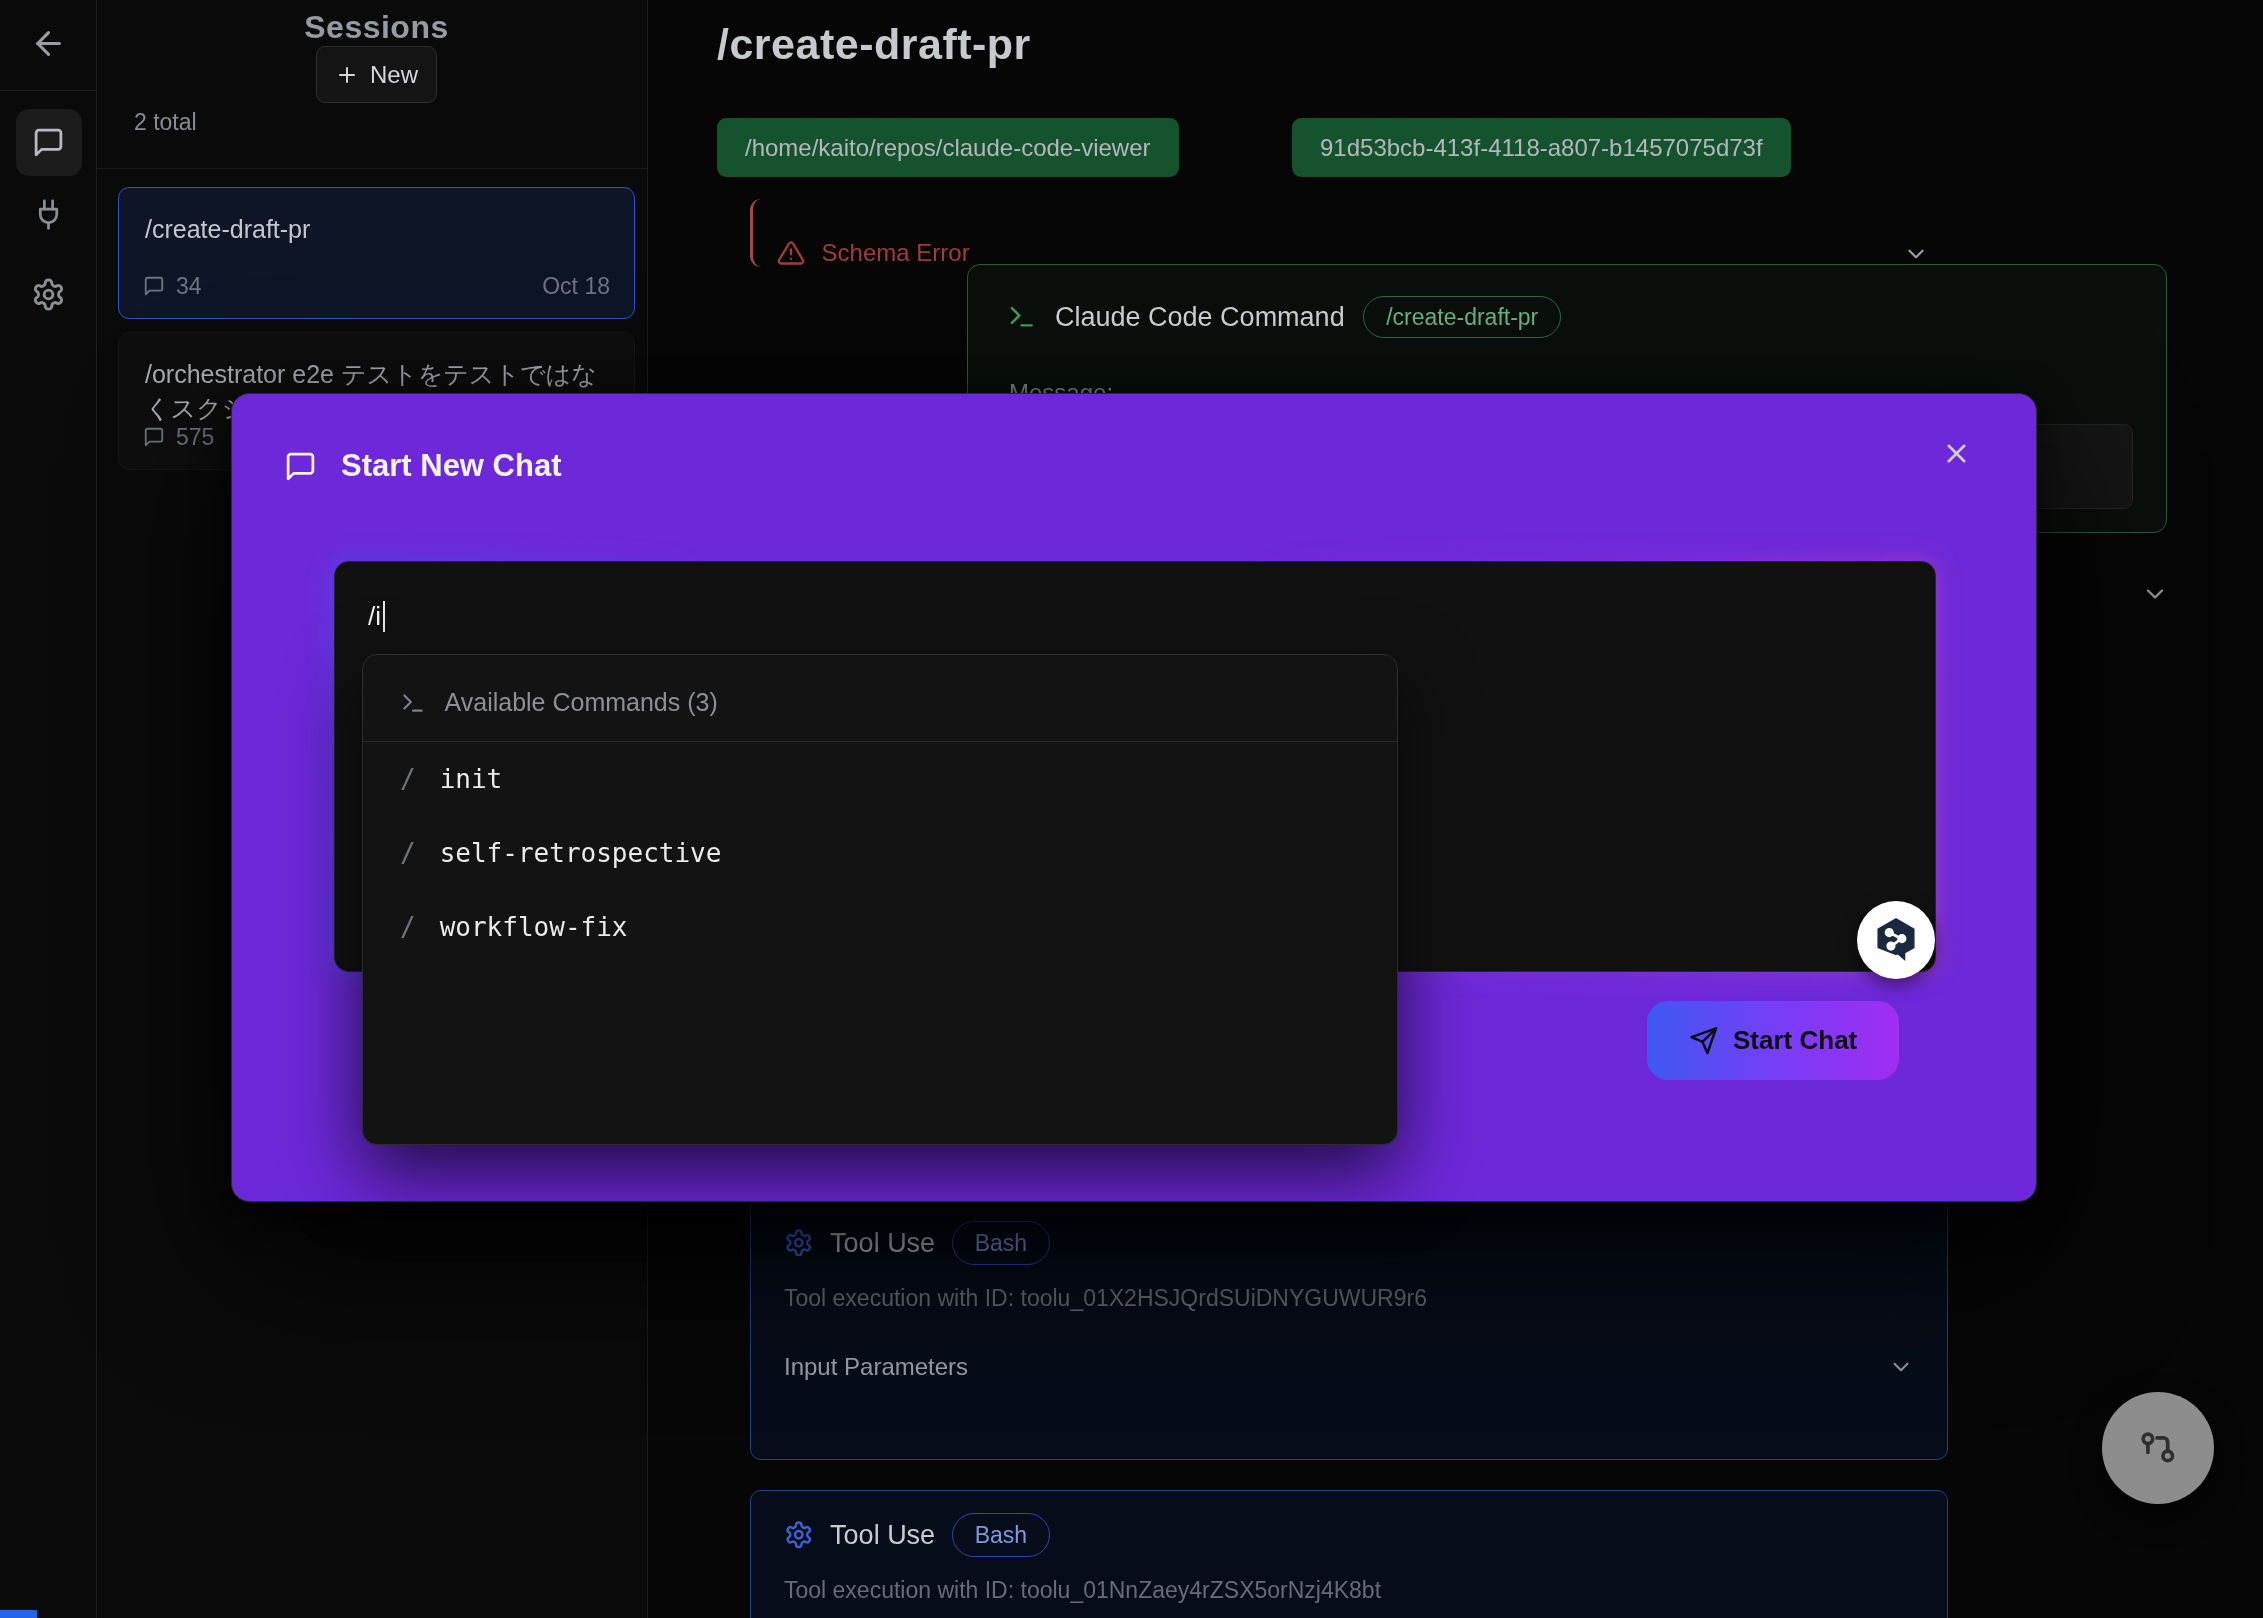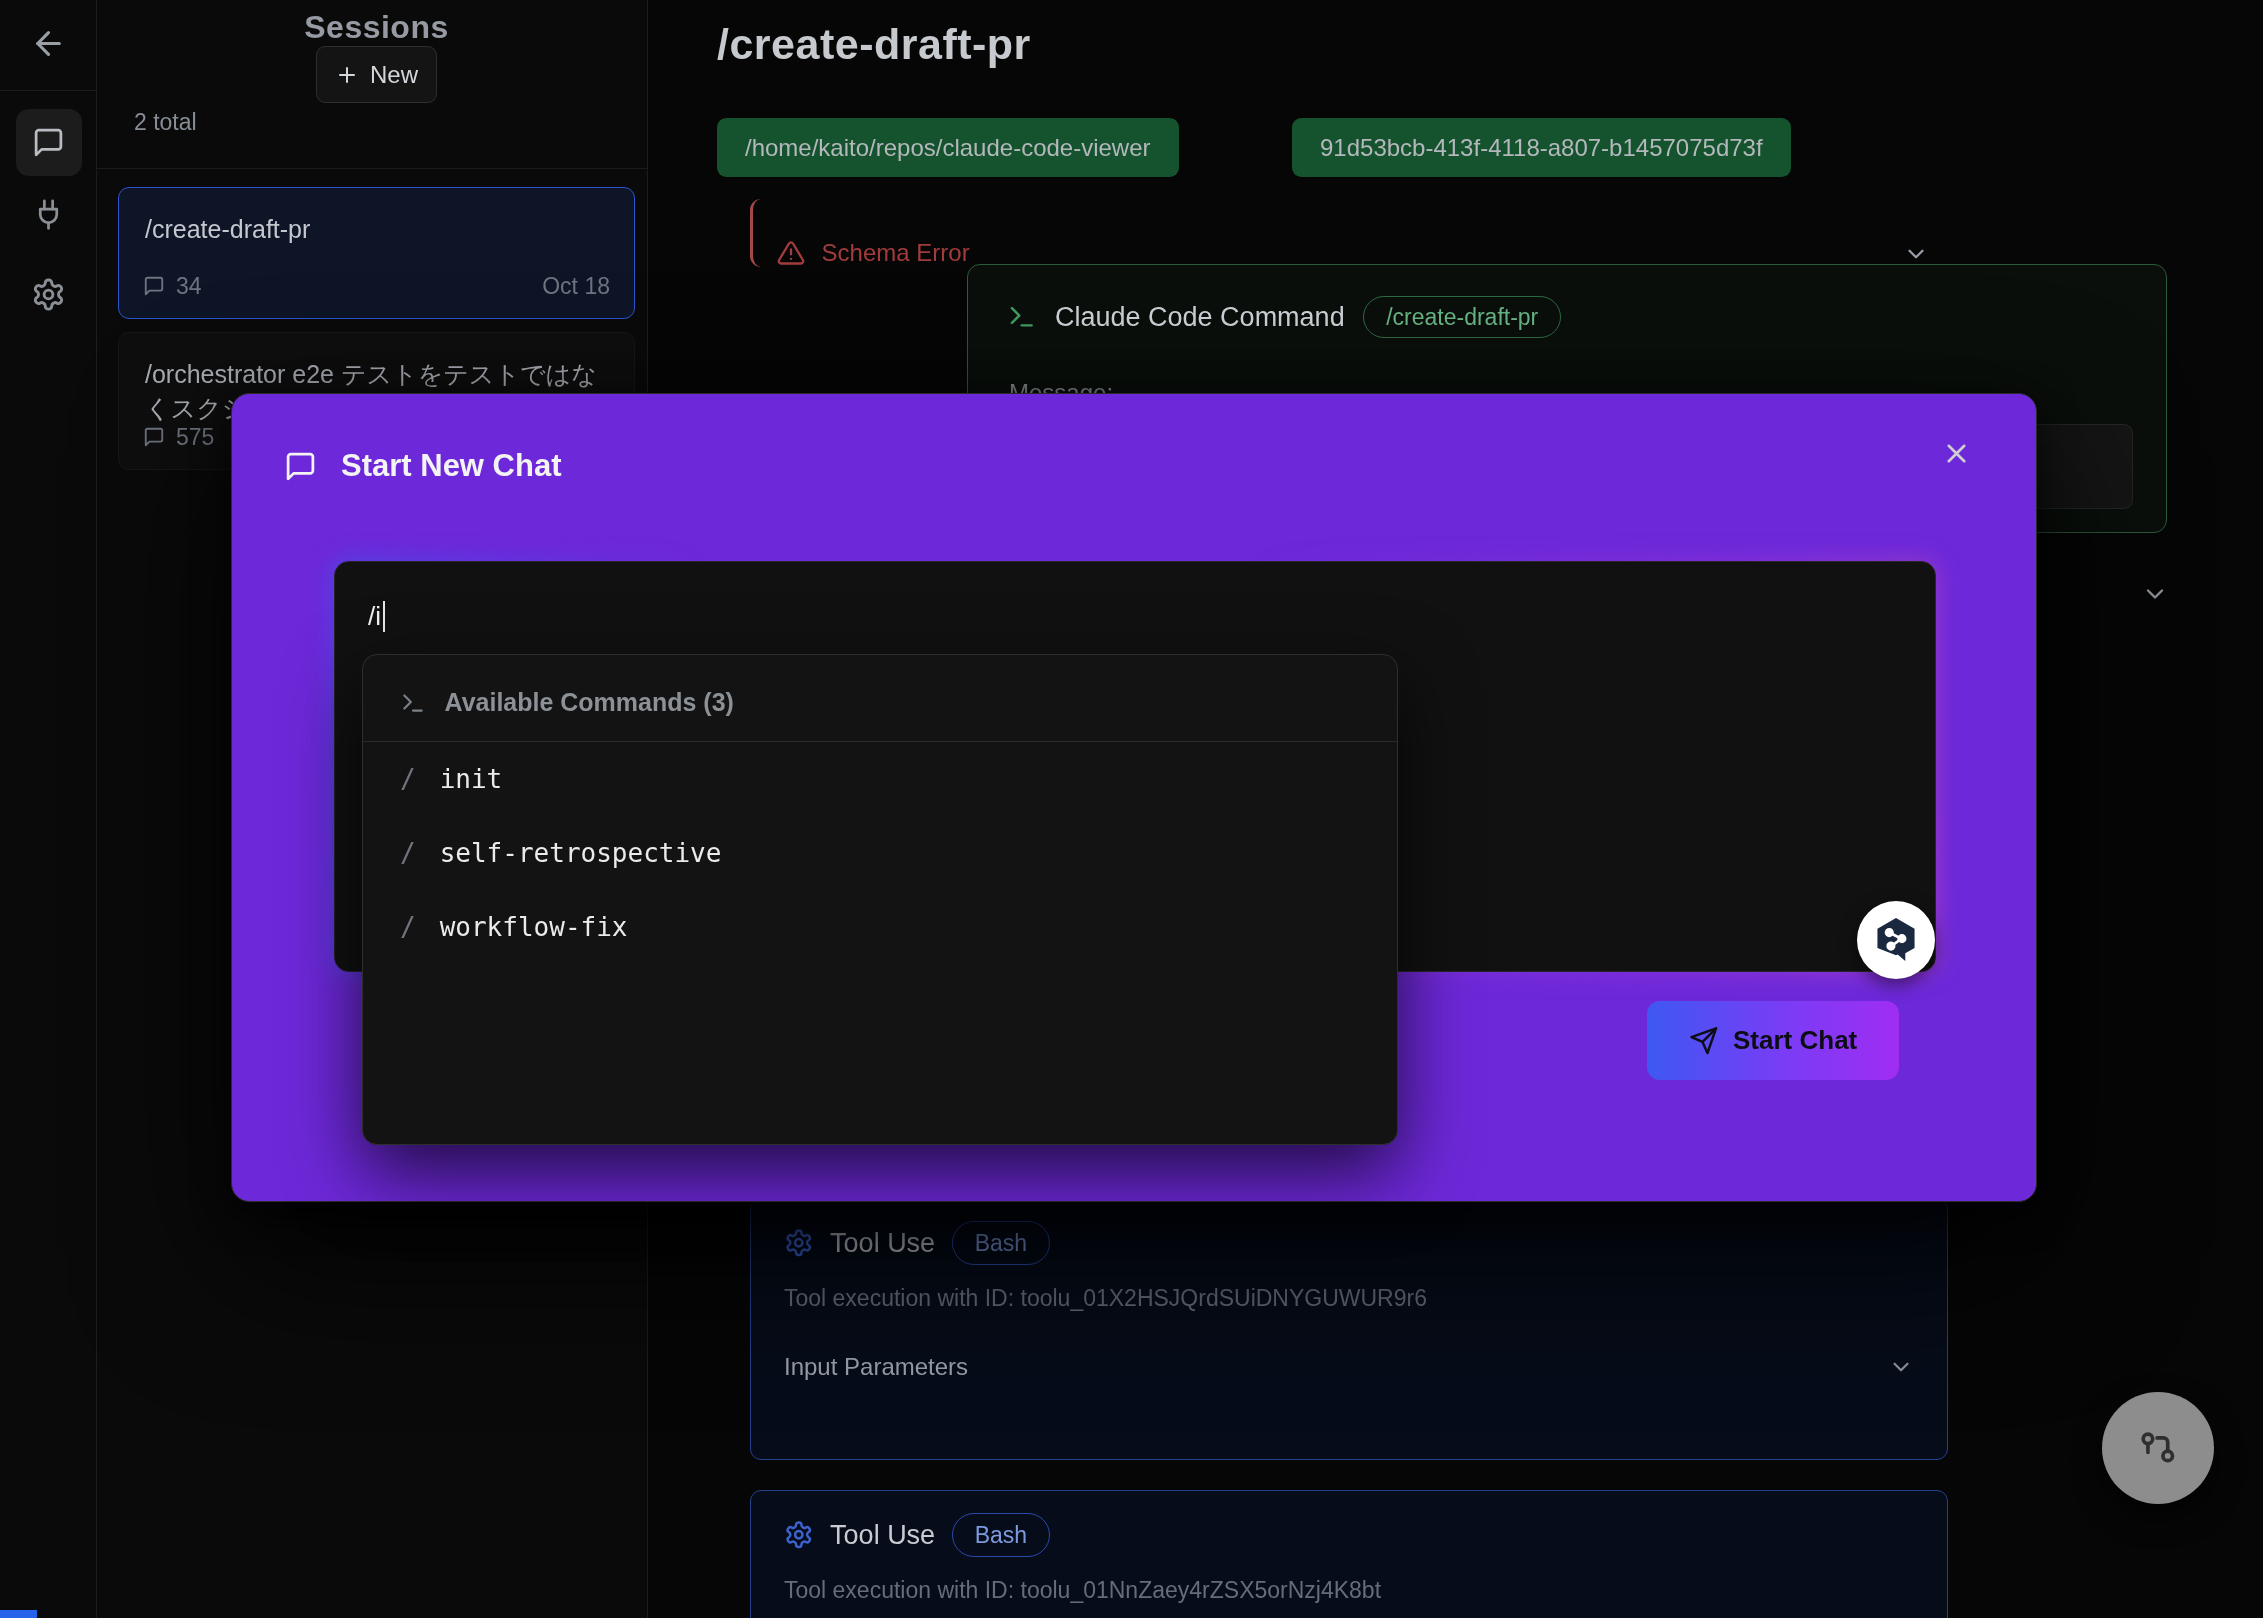--- a/index.html
+++ b/index.html
@@ -65,25 +65,25 @@
   .dlg-head { position:absolute; left:52px; top:54px; display:flex; align-items:center; gap:24px; color:#f3f3f3; }
   .dlg-title { font-size:31px; font-weight:700; }
   .dlg-close { position:absolute; right:54px; top:39px; width:41px; height:41px; background:none; border:none; color:#d0d0d0; cursor:pointer; }
   .chat-input { position:absolute; left:102px; top:167px; width:1602px; height:411px; background:#111111; border:0.9px solid #262626; border-radius:14.8px; cursor:text; }
   .chat-input::before { content:""; position:absolute; inset:-3.7px; border-radius:18.5px;
      background:linear-gradient(100deg, rgba(59,91,235,.55) 0%, rgba(20,20,20,0) 22%, rgba(20,20,20,0) 55%, rgba(160,60,215,.45) 85%, rgba(215,85,170,.4) 100%);
      filter:blur(11px); z-index:-1; }
   .chat-text { position:absolute; left:33px; top:39px; font-size:26px; color:#f0f0f0; display:flex; align-items:center; }
   .caret { width:1.8px; height:31px; background:#e8e8e8; margin-left:1.8px; }
   .brand-bubble { position:absolute; left:1625px; top:507px; width:78px; height:78px; border-radius:50%; background:#ffffff; display:flex; align-items:center; justify-content:center; box-shadow:0 5.5px 16.6px rgba(0,0,0,.5); }
-  .start-btn { position:absolute; left:1415px; top:607px; width:252px; height:79px; border:none; border-radius:13px;
+  .start-btn { position:absolute; left:1415px; top:607px; width:252px; height:79px; border:none; border-radius:21px;
      background:linear-gradient(90deg,#3e58f2 0%,#7a3cf5 55%,#a02df2 100%);
      display:flex; align-items:center; justify-content:center; gap:14.8px; color:#0d0d16; font-size:26px; font-weight:600; cursor:pointer; }
   .cmd-pop { position:absolute; left:130px; top:260px; width:1036px; height:491px; background:#131313; border:0.9px solid #2e2e2e; border-radius:14.8px; box-shadow:0 28px 74px rgba(0,0,0,.7); }
-  .pop-head { display:flex; align-items:center; gap:18.5px; padding:33px 37px 24px; color:#8b9197; font-size:25px; font-weight:700; }
+  .pop-head { display:flex; align-items:center; gap:18.5px; padding:33px 37px 24px; color:#8b9197; font-size:25px; font-weight:400; }
   .pop-head .t-icon { color:#7b8188; }
   .pop-divider { height:0.9px; background:#2a2a2a; margin:0 0; }
   .pop-item { display:flex; align-items:center; gap:24px; padding:22px 37px; font-family:"DejaVu Sans Mono","Liberation Mono",monospace; font-size:26px; cursor:pointer; }
   .pop-item:first-of-type { margin-top:13px; }
   .pop-item .slash { color:#70757d; }
   .pop-item .cname { color:#ebebeb; }
 
   .dev-badge { position:absolute; left:0; top:1610px; width:37px; height:9.2px; background:#2563eb; }
 </style>
 </head>

